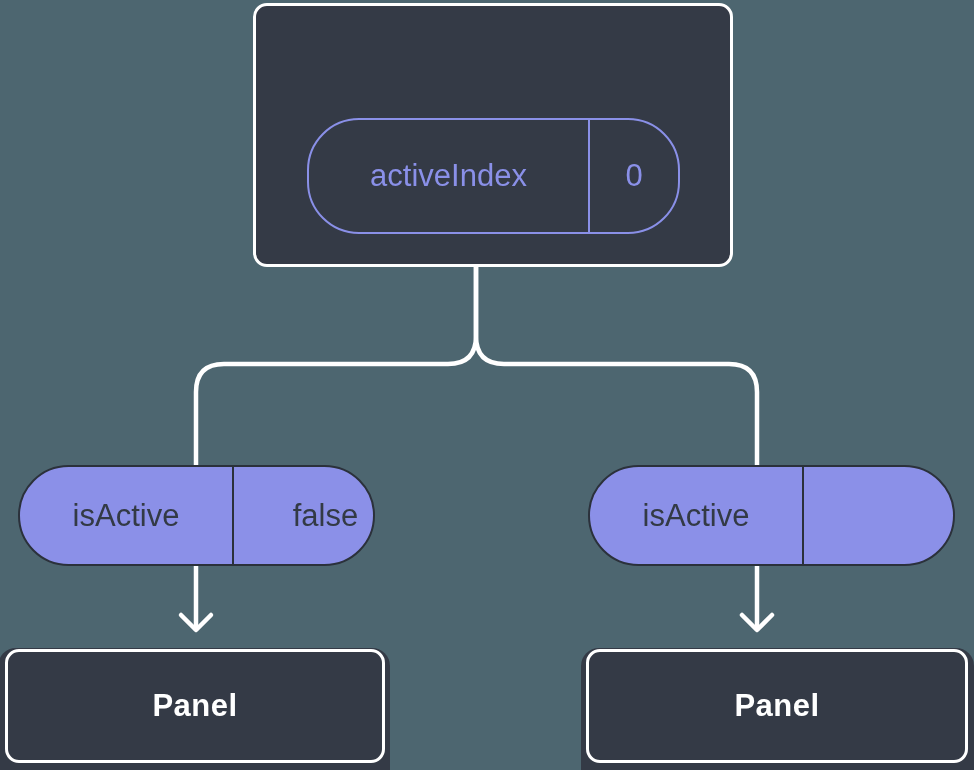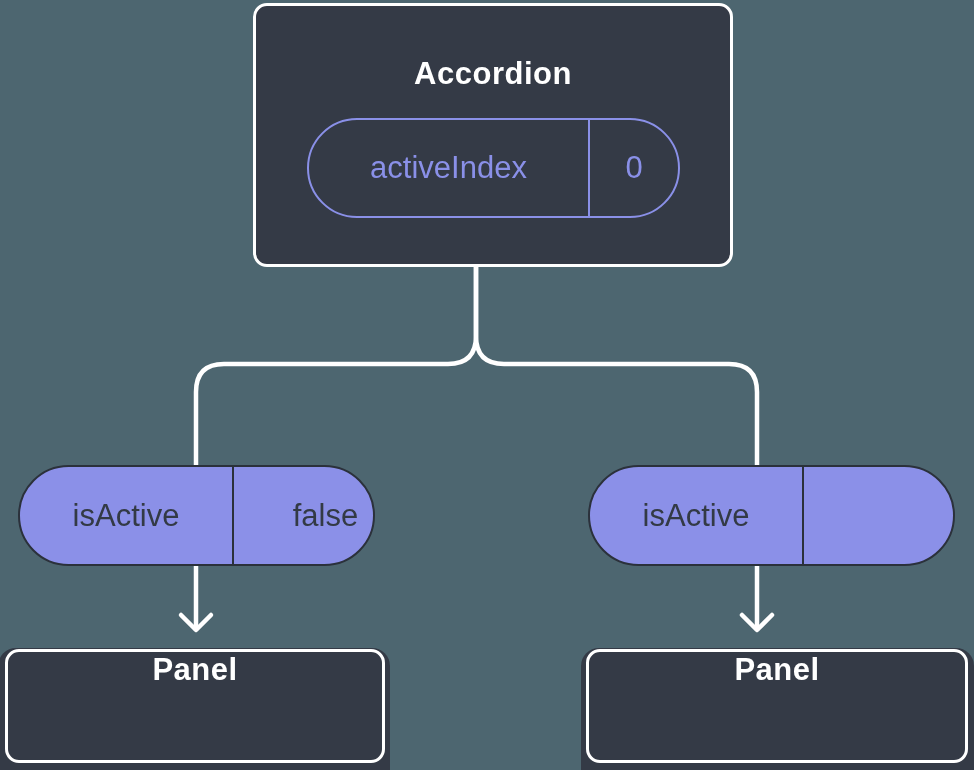--- a/index.html
+++ b/index.html
@@ -29,20 +29,21 @@
     position:absolute;
     left:0;right:0;
     text-align:center;
     font-size:31px;
     font-weight:600;
     letter-spacing:.5px;
     color:#ffffff;
   }
   .panel-node{
     display:flex;
+    align-items:center;
     justify-content:center;
     font-size:31px;
     font-weight:600;
     letter-spacing:.5px;
   }
   
   .state-pill{
     position:absolute;
     display:flex;
     border:2px solid #8a90e8;
@@ -93,22 +94,21 @@
       <path d="M 476 265 L 476 336 Q 476 364 504 364 L 729 364 Q 757 364 757 392 L 757 629"></path>
       <path d="M 181 615 L 196 630 L 211 615"></path>
       <path d="M 742 615 L 757 630 L 772 615"></path>
     </g>
   </svg>
 
   <div class="under-layer" style="left:-2px;top:648px;width:392px;height:122px;"></div>
   <div class="under-layer" style="left:581px;top:648px;width:393px;height:122px;"></div>
 
   <div class="node z2" style="left:253px;top:3px;width:480px;height:264px;">
-    <div class="node-title" style="top:50px;">Accordion</div>
-    <div class="state-pill" style="left:51px;top:112px;width:373px;height:100px;">
+    <div class="state-pill" style="left:51px;top:112px;width:373px;height:116px;">
       <div class="cell key">activeIndex</div>
       <div class="cell val">0</div>
     </div>
   </div>
 
   <div class="prop-pill" style="left:18px;top:465px;width:357px;height:101px;">
     <div class="cell key">isActive</div>
     <div class="cell val">false</div>
   </div>
 

